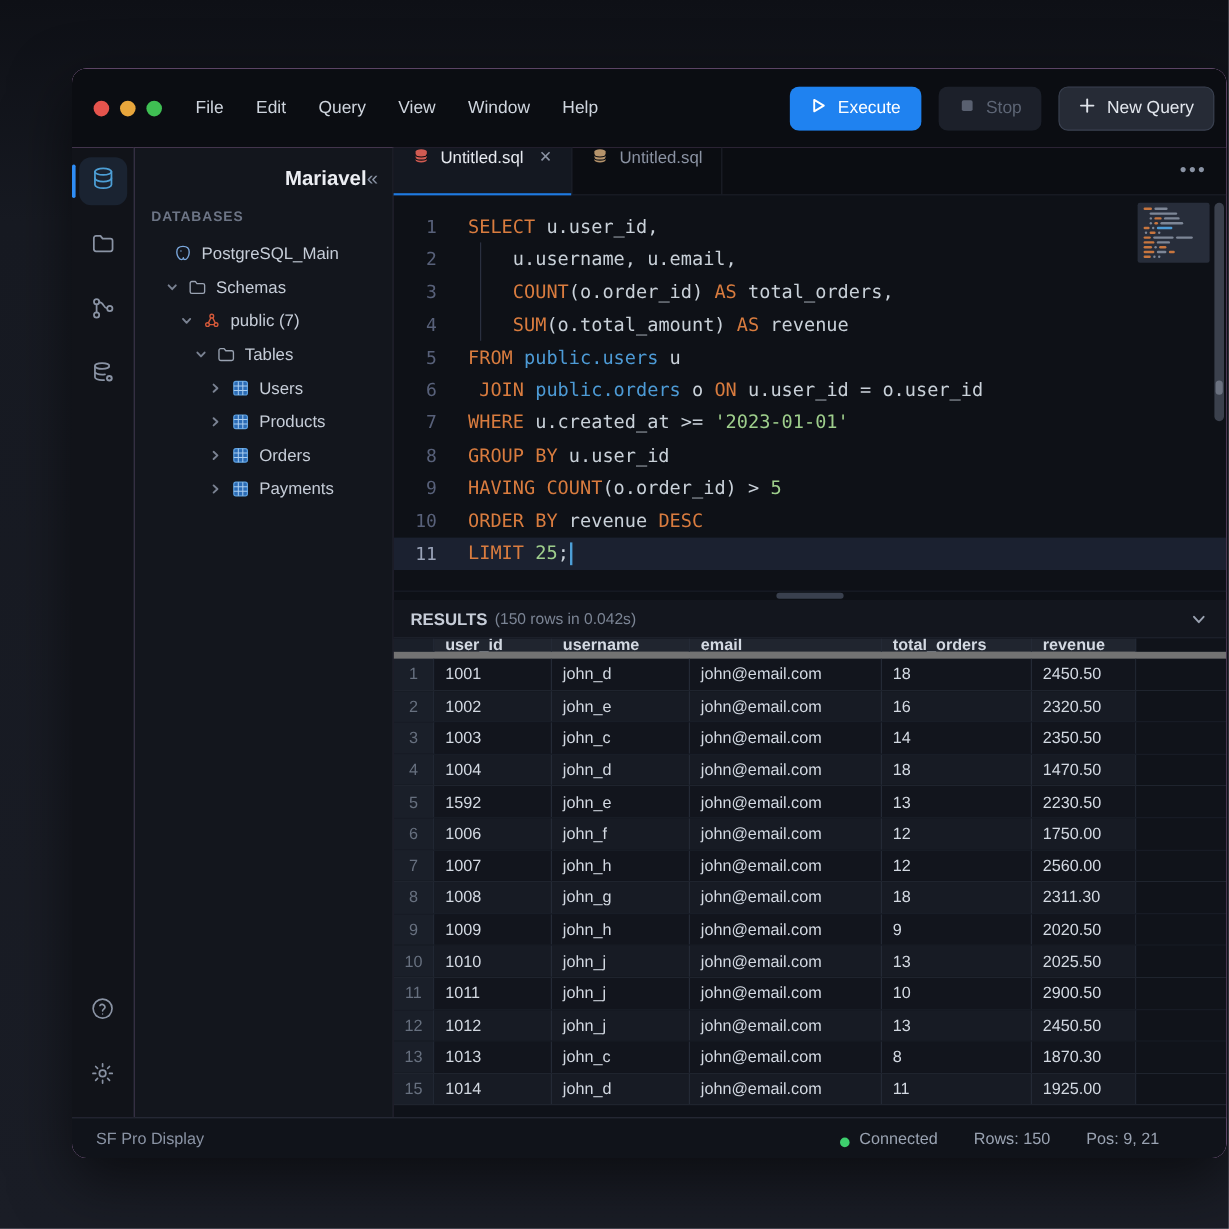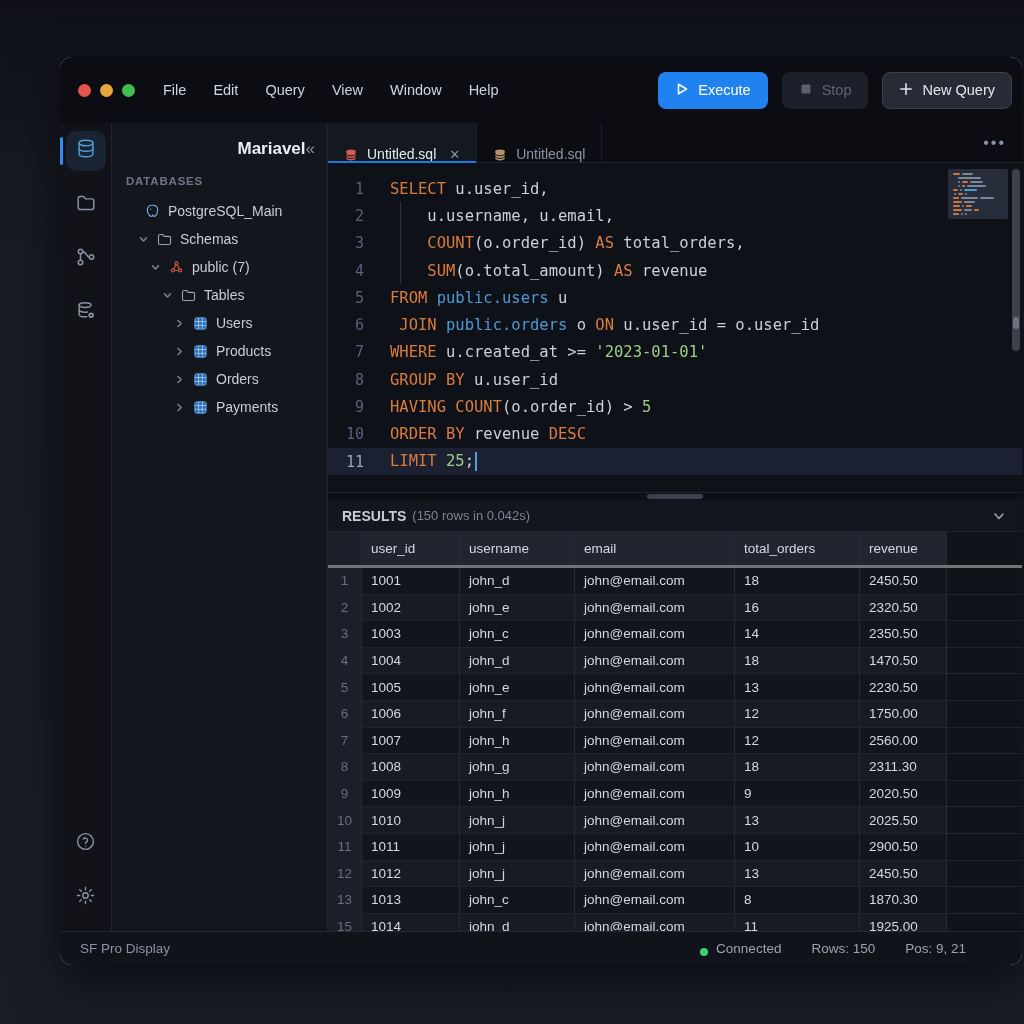--- a/index.html
+++ b/index.html
@@ -46,21 +46,21 @@
   .sb-section{ padding:0 14px; font-size:11.5px; font-weight:700; letter-spacing:.8px; color:#6d7586; margin-bottom:10px; }
   .tree-row{ display:flex; align-items:center; gap:7px; height:28px; font-size:14px; color:#c6cdd8; white-space:nowrap; }
   .tree-chev{ width:11px; height:11px; color:#7a8292; flex:0 0 11px; display:flex; }
   .tree-chev svg{ width:11px; height:11px; }
   .tree-ico{ width:17px; height:17px; flex:0 0 17px; display:flex; color:#9aa3b2; }
   .tree-ico svg{ width:17px; height:17px; }
   .tree-ico.pg{ color:#7aa7dc; } .tree-ico.schema{ color:#d4593a; } .tree-ico.tbl{ color:#5ea1e0; }
   
   .content{ flex:1; display:flex; flex-direction:column; min-width:0; background:#0e1117; }
   .tabbar{ height:40px; flex:0 0 40px; background:#0b0d12; display:flex; align-items:stretch; border-bottom:1px solid #20242e; position:relative; }
-  .tab{ display:flex; align-items:flex-end; gap:9px; padding:0 16px; font-size:14px; color:#8b93a3; border-right:1px solid #1c2029; position:relative; }
+  .tab{ display:flex; align-items:flex-start; gap:9px; padding:0 16px; font-size:14px; color:#8b93a3; border-right:1px solid #1c2029; position:relative; }
   .tab.active{ background:#141821; color:#e7eaf0; }
   .tab.active::after{ content:""; position:absolute; left:0; right:0; bottom:-1px; height:2px; background:#1f7ae0; }
   .tab svg{ width:14px; height:14px; }
   .tab-close{ color:#8b93a3; font-size:13px; margin-left:4px; }
   .tab-more{ margin-left:auto; align-self:center; color:#8a93a4; font-size:16px; letter-spacing:2px; padding:0 16px; }
   
   .editor{ height:329px; flex:0 0 329px; position:relative; background:#0e1117; font-family:"DejaVu Sans Mono", monospace; font-size:15.5px; overflow:hidden; }
   .code{ padding-top:12px; position:relative; }
   .line{ display:flex; height:27.3px; align-items:center; white-space:pre; position:relative; }
   .line.active{ background:#1b2130; }
@@ -80,21 +80,21 @@
   .splitter{ height:8px; flex:0 0 8px; background:#0d1016; border-top:1px solid #1c212b; display:flex; align-items:center; justify-content:center; }
   .split-handle{ width:56px; height:5px; border-radius:3px; background:#39404e; }
   .results{ flex:1; display:flex; flex-direction:column; min-height:0; background:#0f1219; }
   .results-header{ height:32px; flex:0 0 32px; display:flex; align-items:center; background:#13161e; padding:0 16px 0 14px; border-bottom:1px solid #20242e; }
   .rh-title{ font-size:14px; font-weight:700; color:#c7cdd8; margin-right:6px; }
   .rh-meta{ font-size:13px; color:#7b8494; }
   .rh-chev{ margin-left:auto; color:#9aa2b1; display:flex; }
   .rh-chev svg{ width:14px; height:14px; }
   .grid{ flex:1; overflow:hidden; font-size:13.5px; }
   .g-row{ display:flex; height:26.6px; border-bottom:1px solid #1f242e; }
-  .g-row.head{ height:36px; background:#20252f; color:#b6bdca; border-bottom:3px solid #737373; }
+  .g-row.head{ height:17px; background:#20252f; color:#b6bdca; border-bottom:6px solid #737373;font-weight:bold; }
   .g-cell{ padding:0 9px; display:flex; align-items:center; border-right:1px solid #242a36; overflow:hidden; white-space:nowrap; color:#d3d9e2; }
   .c0{ width:34px; flex:0 0 34px; justify-content:center; padding:0 2px; background:#1a1f29; color:#67707f; }
   .head .c0{ background:#1a1f29; }
   .c1{ width:98px; flex:0 0 98px; } .c2{ width:115px; flex:0 0 115px; } .c3{ width:160px; flex:0 0 160px; }
   .c4{ width:125px; flex:0 0 125px; } .c5{ width:87px; flex:0 0 87px; }
   .cf{ flex:1; border-right:none; background:#10131a; }
   .g-row.odd .g-cell:not(.c0):not(.cf){ background:#12151d; }
   .g-row.even .g-cell:not(.c0):not(.cf){ background:#171b24; }
   
   .statusbar{ height:34px; flex:0 0 34px; background:#10131a; border-top:1px solid #232833; display:flex; align-items:center; font-size:13.5px; color:#8a93a4; padding:0 56px 0 20px; }
@@ -466,21 +466,21 @@
               <div class="g-cell c0">4</div>
               <div class="g-cell c1">1004</div>
               <div class="g-cell c2">john_d</div>
               <div class="g-cell c3">john@email.com</div>
               <div class="g-cell c4">18</div>
               <div class="g-cell c5">1470.50</div>
               <div class="g-cell cf"></div>
             </div>
             <div class="g-row odd">
               <div class="g-cell c0">5</div>
-              <div class="g-cell c1">1005</div>
+              <div class="g-cell c1">1592</div>
               <div class="g-cell c2">john_e</div>
               <div class="g-cell c3">john@email.com</div>
               <div class="g-cell c4">13</div>
               <div class="g-cell c5">2230.50</div>
               <div class="g-cell cf"></div>
             </div>
             <div class="g-row even">
               <div class="g-cell c0">6</div>
               <div class="g-cell c1">1006</div>
               <div class="g-cell c2">john_f</div>

